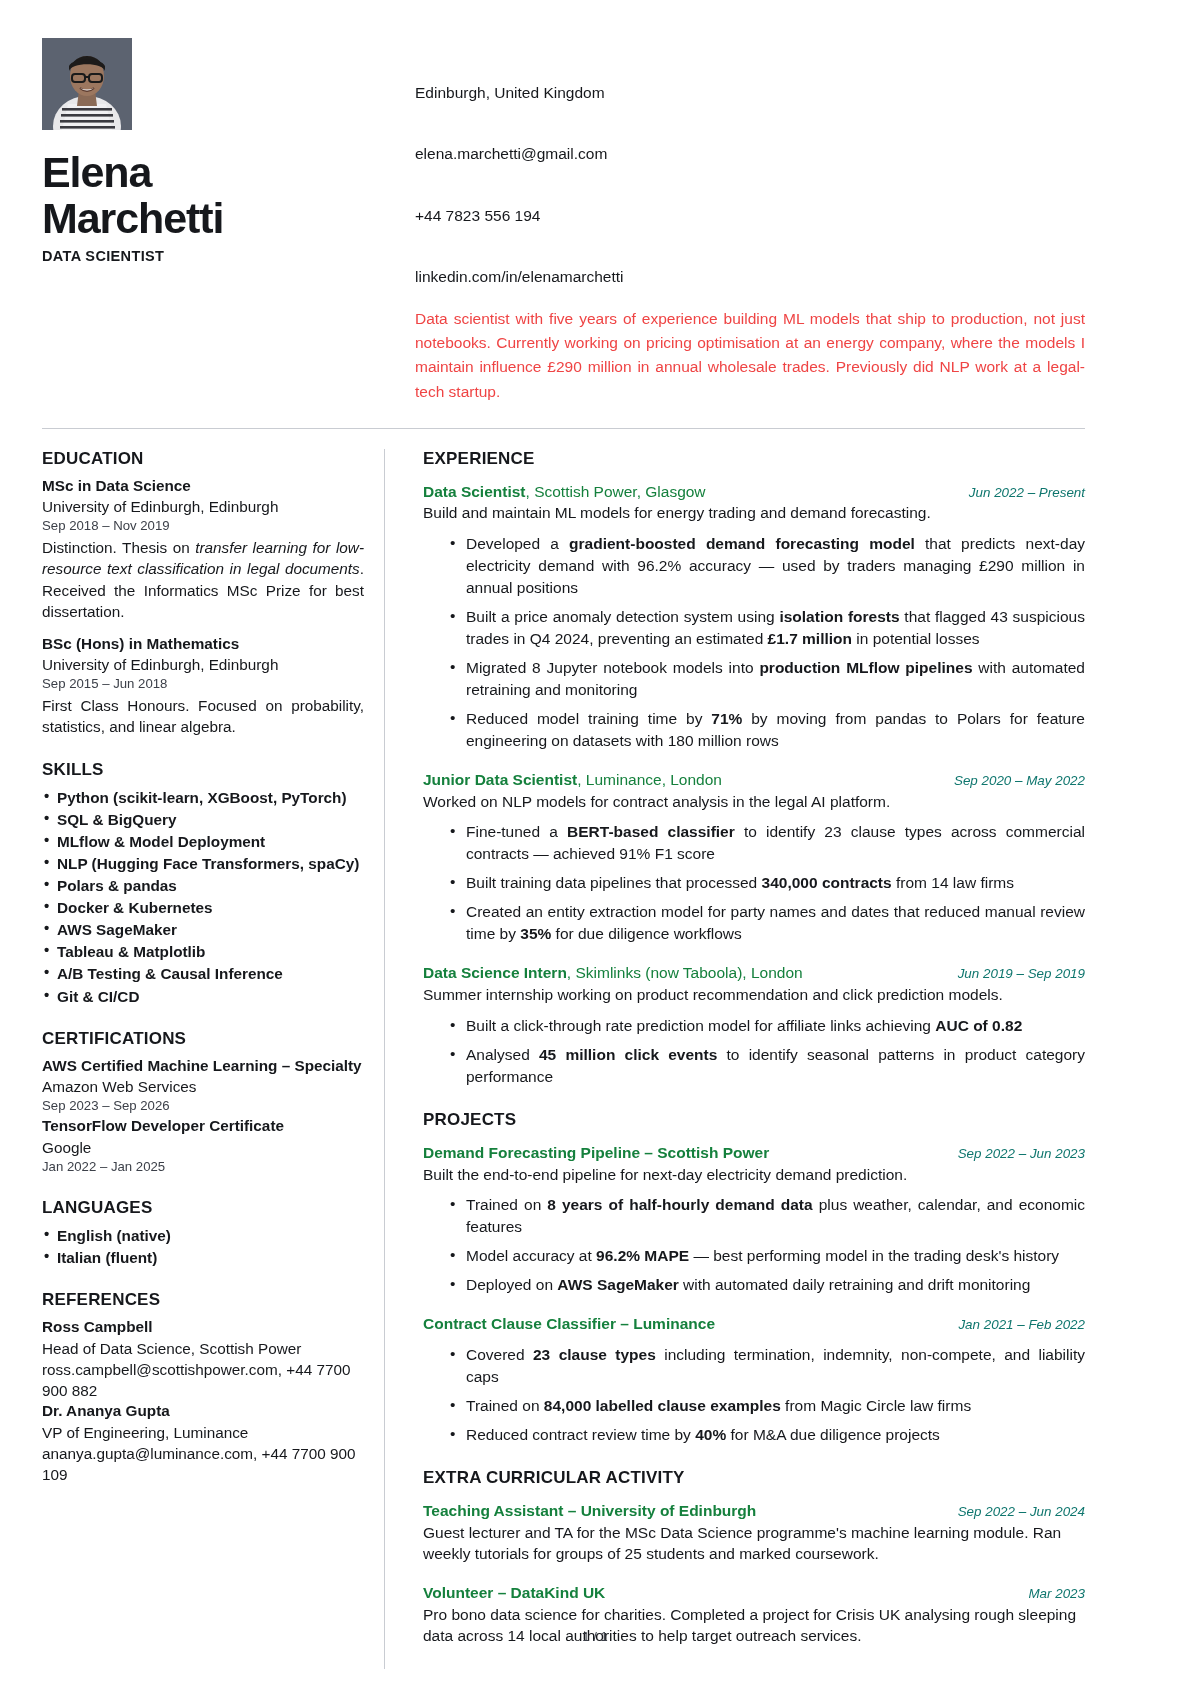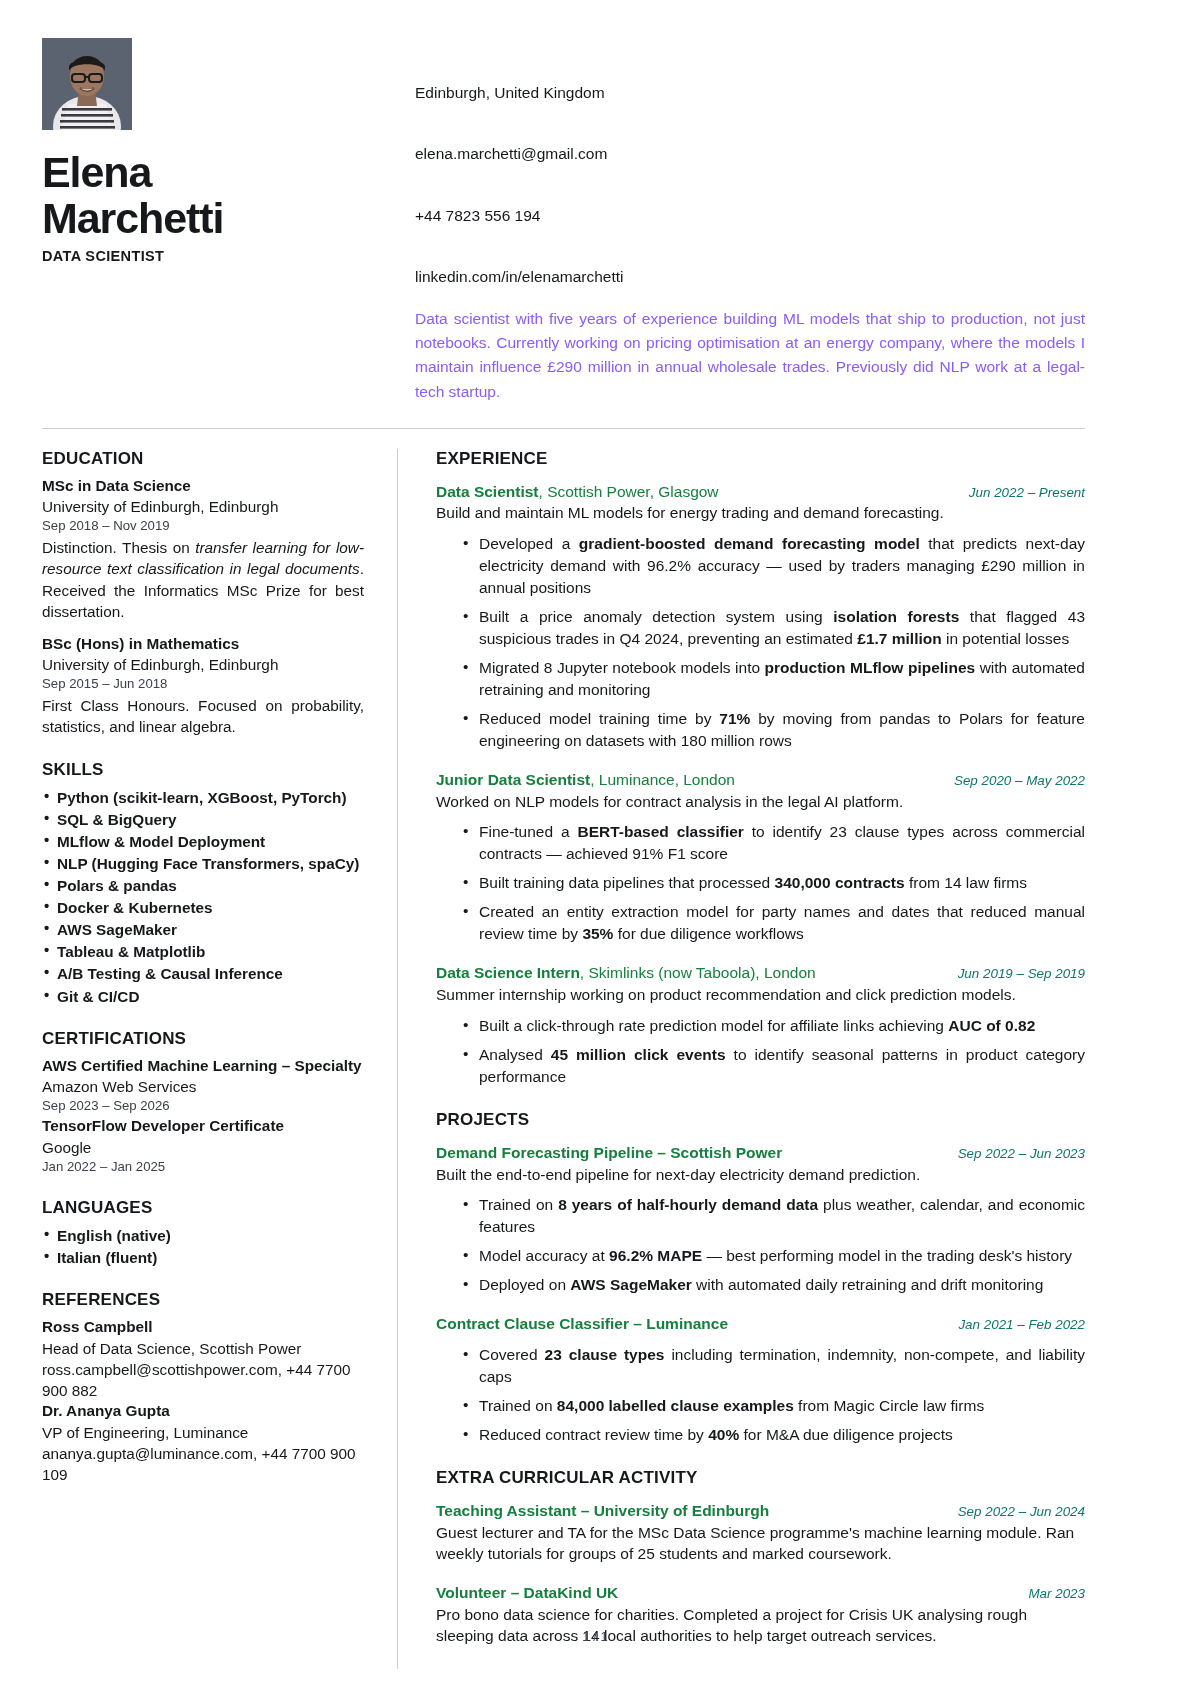--- a/index.html
+++ b/index.html
@@ -59,35 +59,34 @@
     font-size: 15.5px;
     line-height: 1.63;
     color: #16181c;
     margin-top: 36px;
   }
   .summary {
     margin-top: 18px;
     font-size: 15.5px;
     line-height: 1.56;
     text-align: justify;
-    color: #8b5cf6;
+    color: #ef4444;
   }
 
   
   .top-rule {
     margin-top: 24px;
     border-top: 1px solid #c9ccd2;
     width: 1043px;
   }
 
   
   .columns {
     display: flex;
     margin-top: 20px;
-    gap: 13px;
   }
   .col-left {
     width: 342px;
     flex: 0 0 342px;
     padding-right: 20px;
   }
   .col-right {
     flex: 1;
     border-left: 1px solid #c9ccd2;
     padding-left: 38px;

